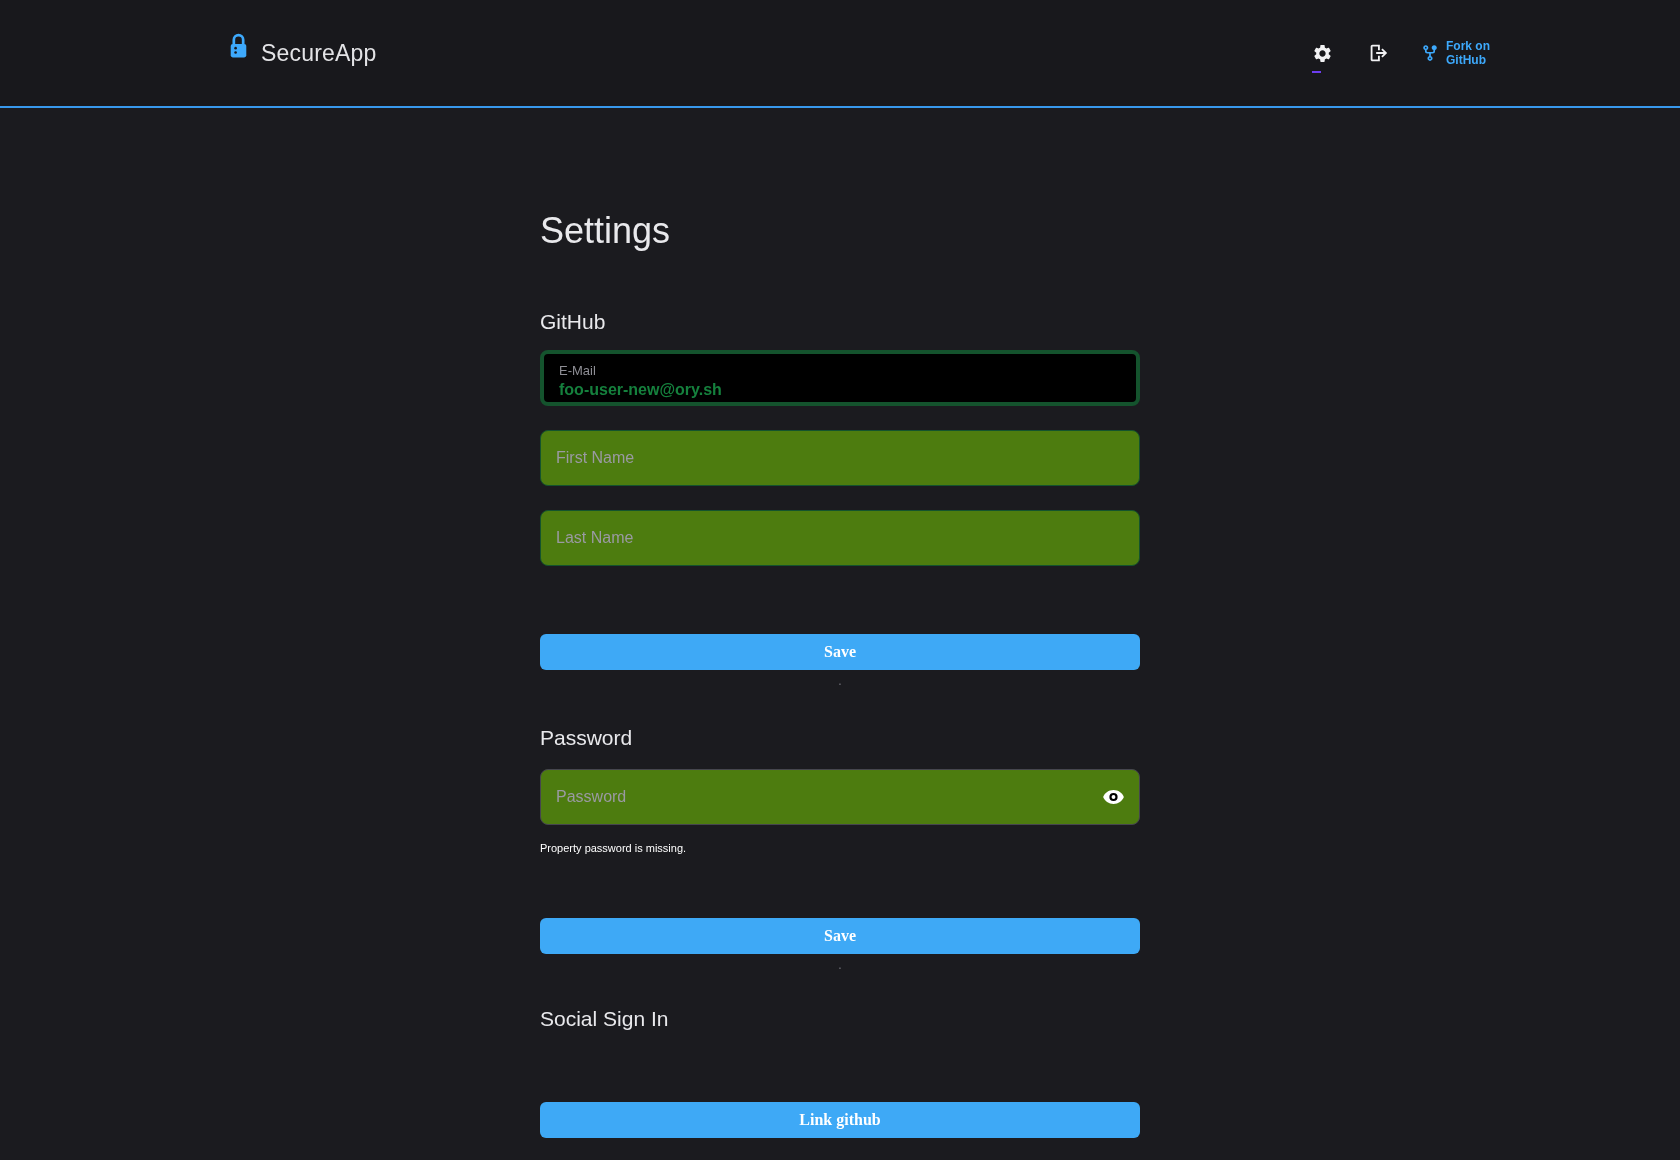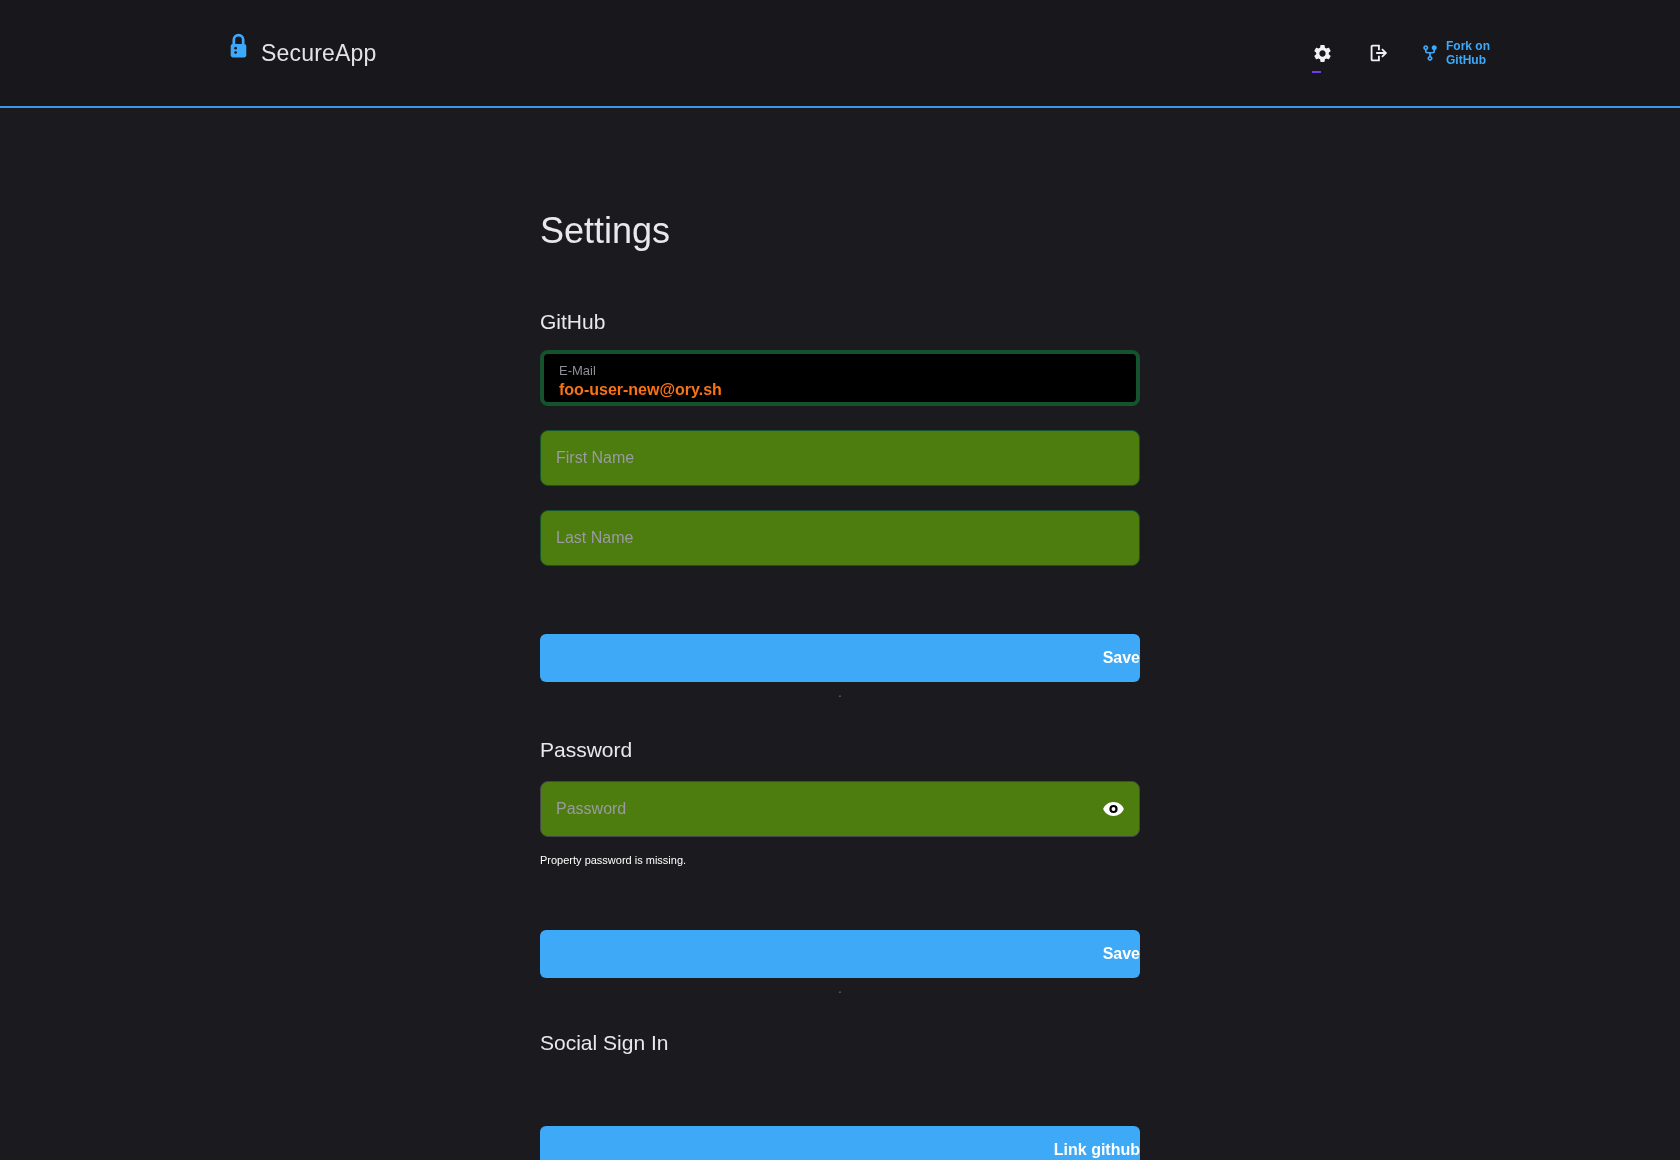--- a/index.html
+++ b/index.html
@@ -109,21 +109,21 @@
     display: block;
     font-size: 13px;
     line-height: 16px;
     color: #8f8f96;
   }
   .input-box .field-value {
     width: 100%;
     background: transparent;
     border: none;
     outline: none;
-    color: #f97316;
+    color: #15803d;
     font-size: 16px;
     font-weight: 700;
     font-family: "Liberation Sans", sans-serif;
     padding: 2px 0 0;
   }
   .text-input {
     display: block;
     margin-top: 24px;
     width: 100%;
     height: 56px;
@@ -155,30 +155,29 @@
     border: none;
     cursor: pointer;
     display: flex;
     align-items: center;
   }
 
   
   .primary-btn {
     display: block;
     width: 100%;
-    height: 48px;
+    height: 36px;
     border: none;
     border-radius: 6px;
     background: #3ea9f6;
     color: #ffffff;
     font-size: 16px;
     font-weight: 700;
-    font-family: Liberation Sans, sans-serif;
-    cursor: pointer;
-    text-align: right;
+    font-family: Liberation Serif, serif;
+    cursor: pointer;
   }
   .btn-save-profile  { margin-top: 68px; }
   .btn-save-password { margin-top: 60px; }
   .btn-link-github   { margin-top: 70px; }
 
   .tiny-dot {
     margin-top: 2px;
     height: 16px;
     text-align: center;
     font-size: 14px;

